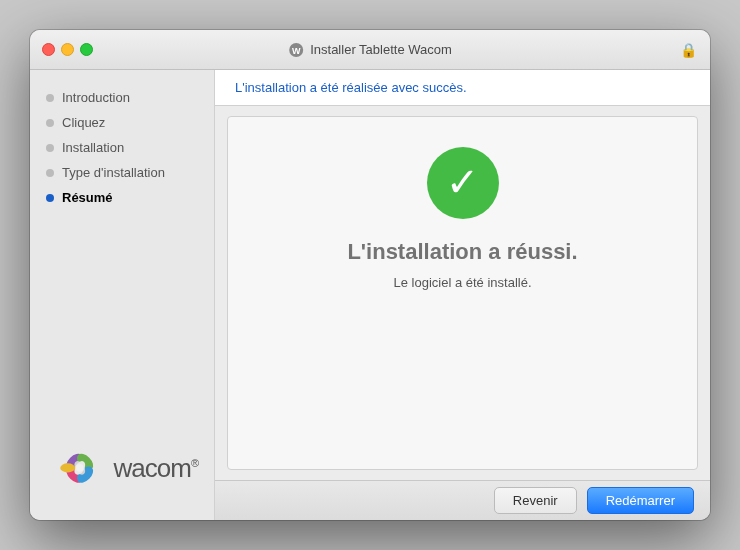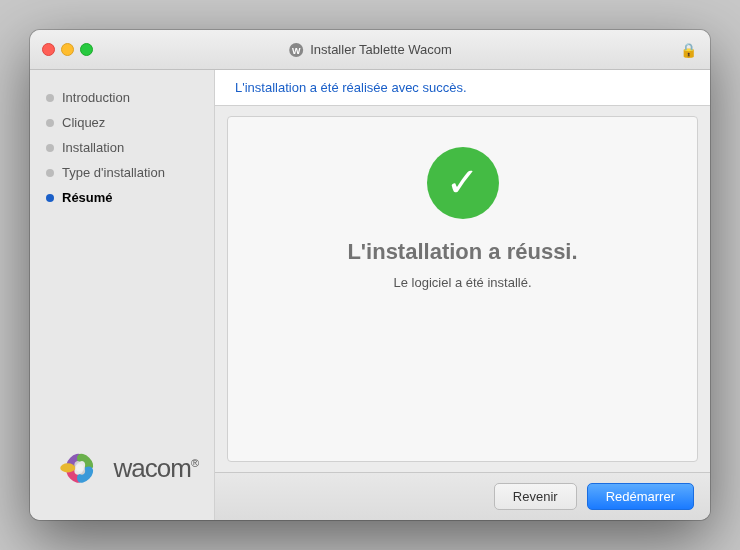--- a/index.html
+++ b/index.html
@@ -226,21 +226,21 @@
       color: #222;
       text-align: center;
       padding: 0 40px;
       line-height: 1.5;
       margin-top: auto;
       margin-bottom: 8px;
     }
 
     
     .footer {
-      height: 48px;
+      height: 40px;
       background: linear-gradient(to bottom, #e8e8e8, #dcdcdc);
       border-top: 1px solid #c8c8c8;
       display: flex;
       align-items: center;
       justify-content: flex-end;
       padding: 0 16px;
       gap: 10px;
       flex-shrink: 0;
     }
 

